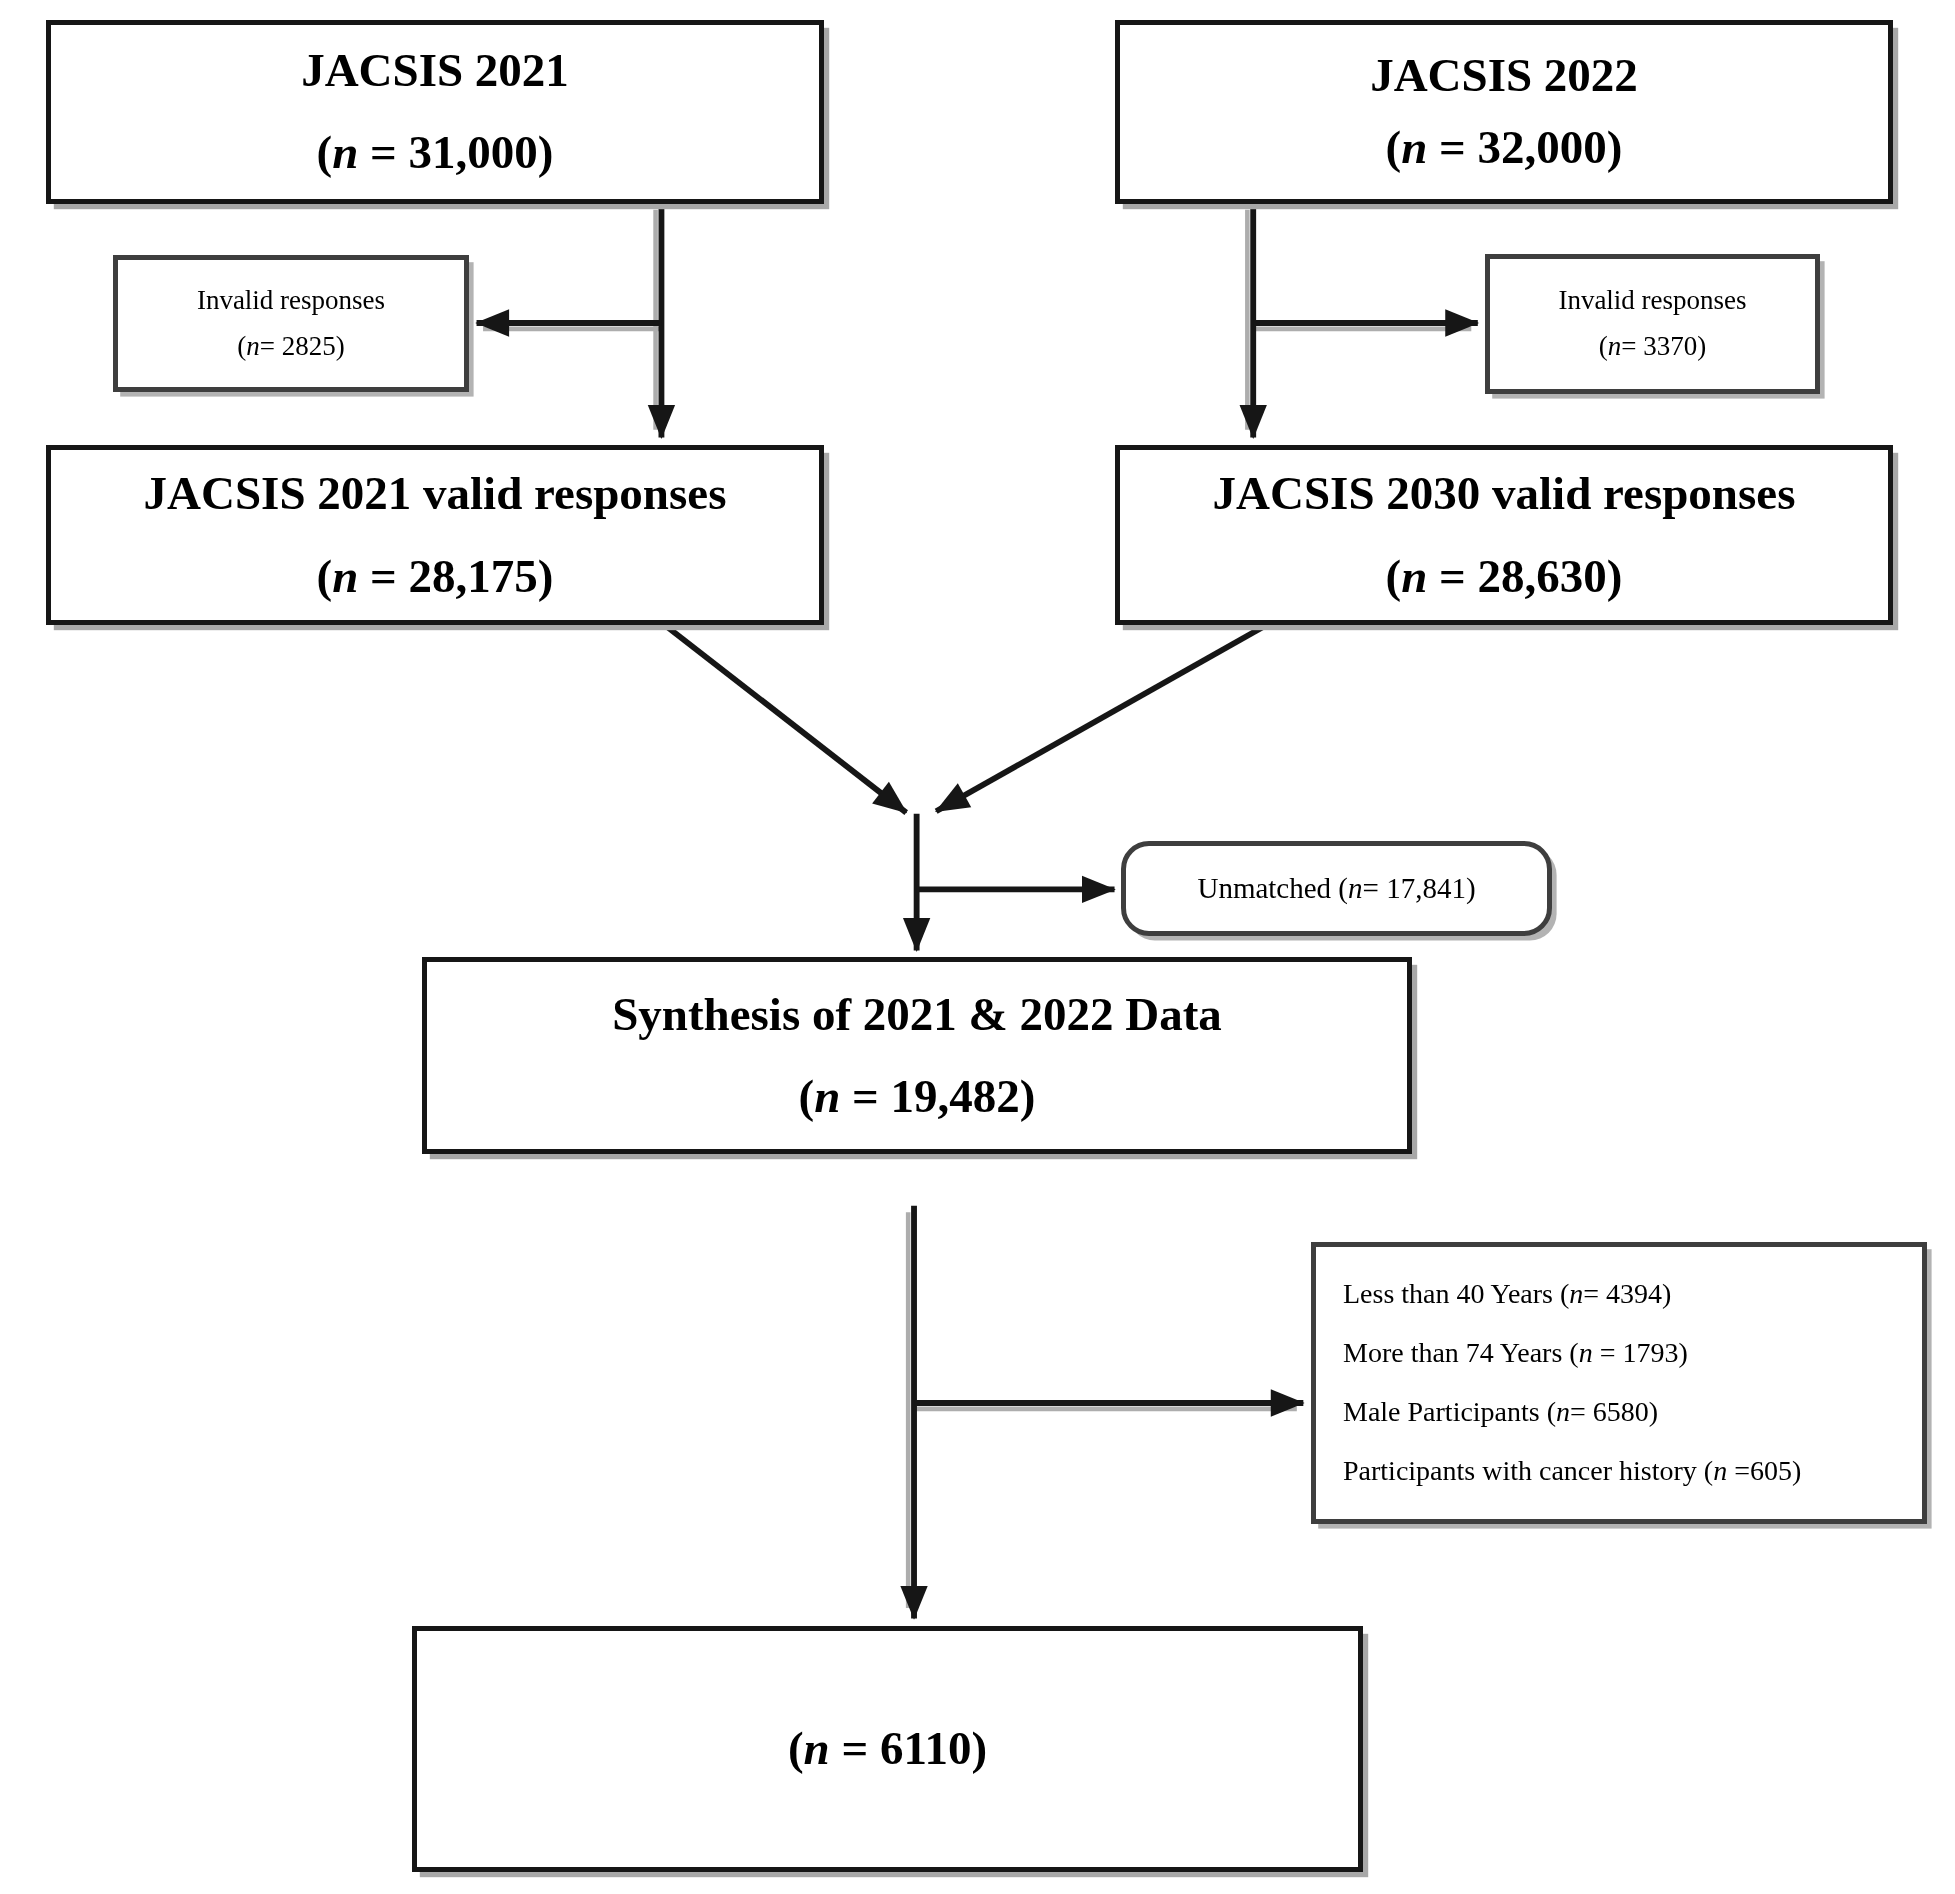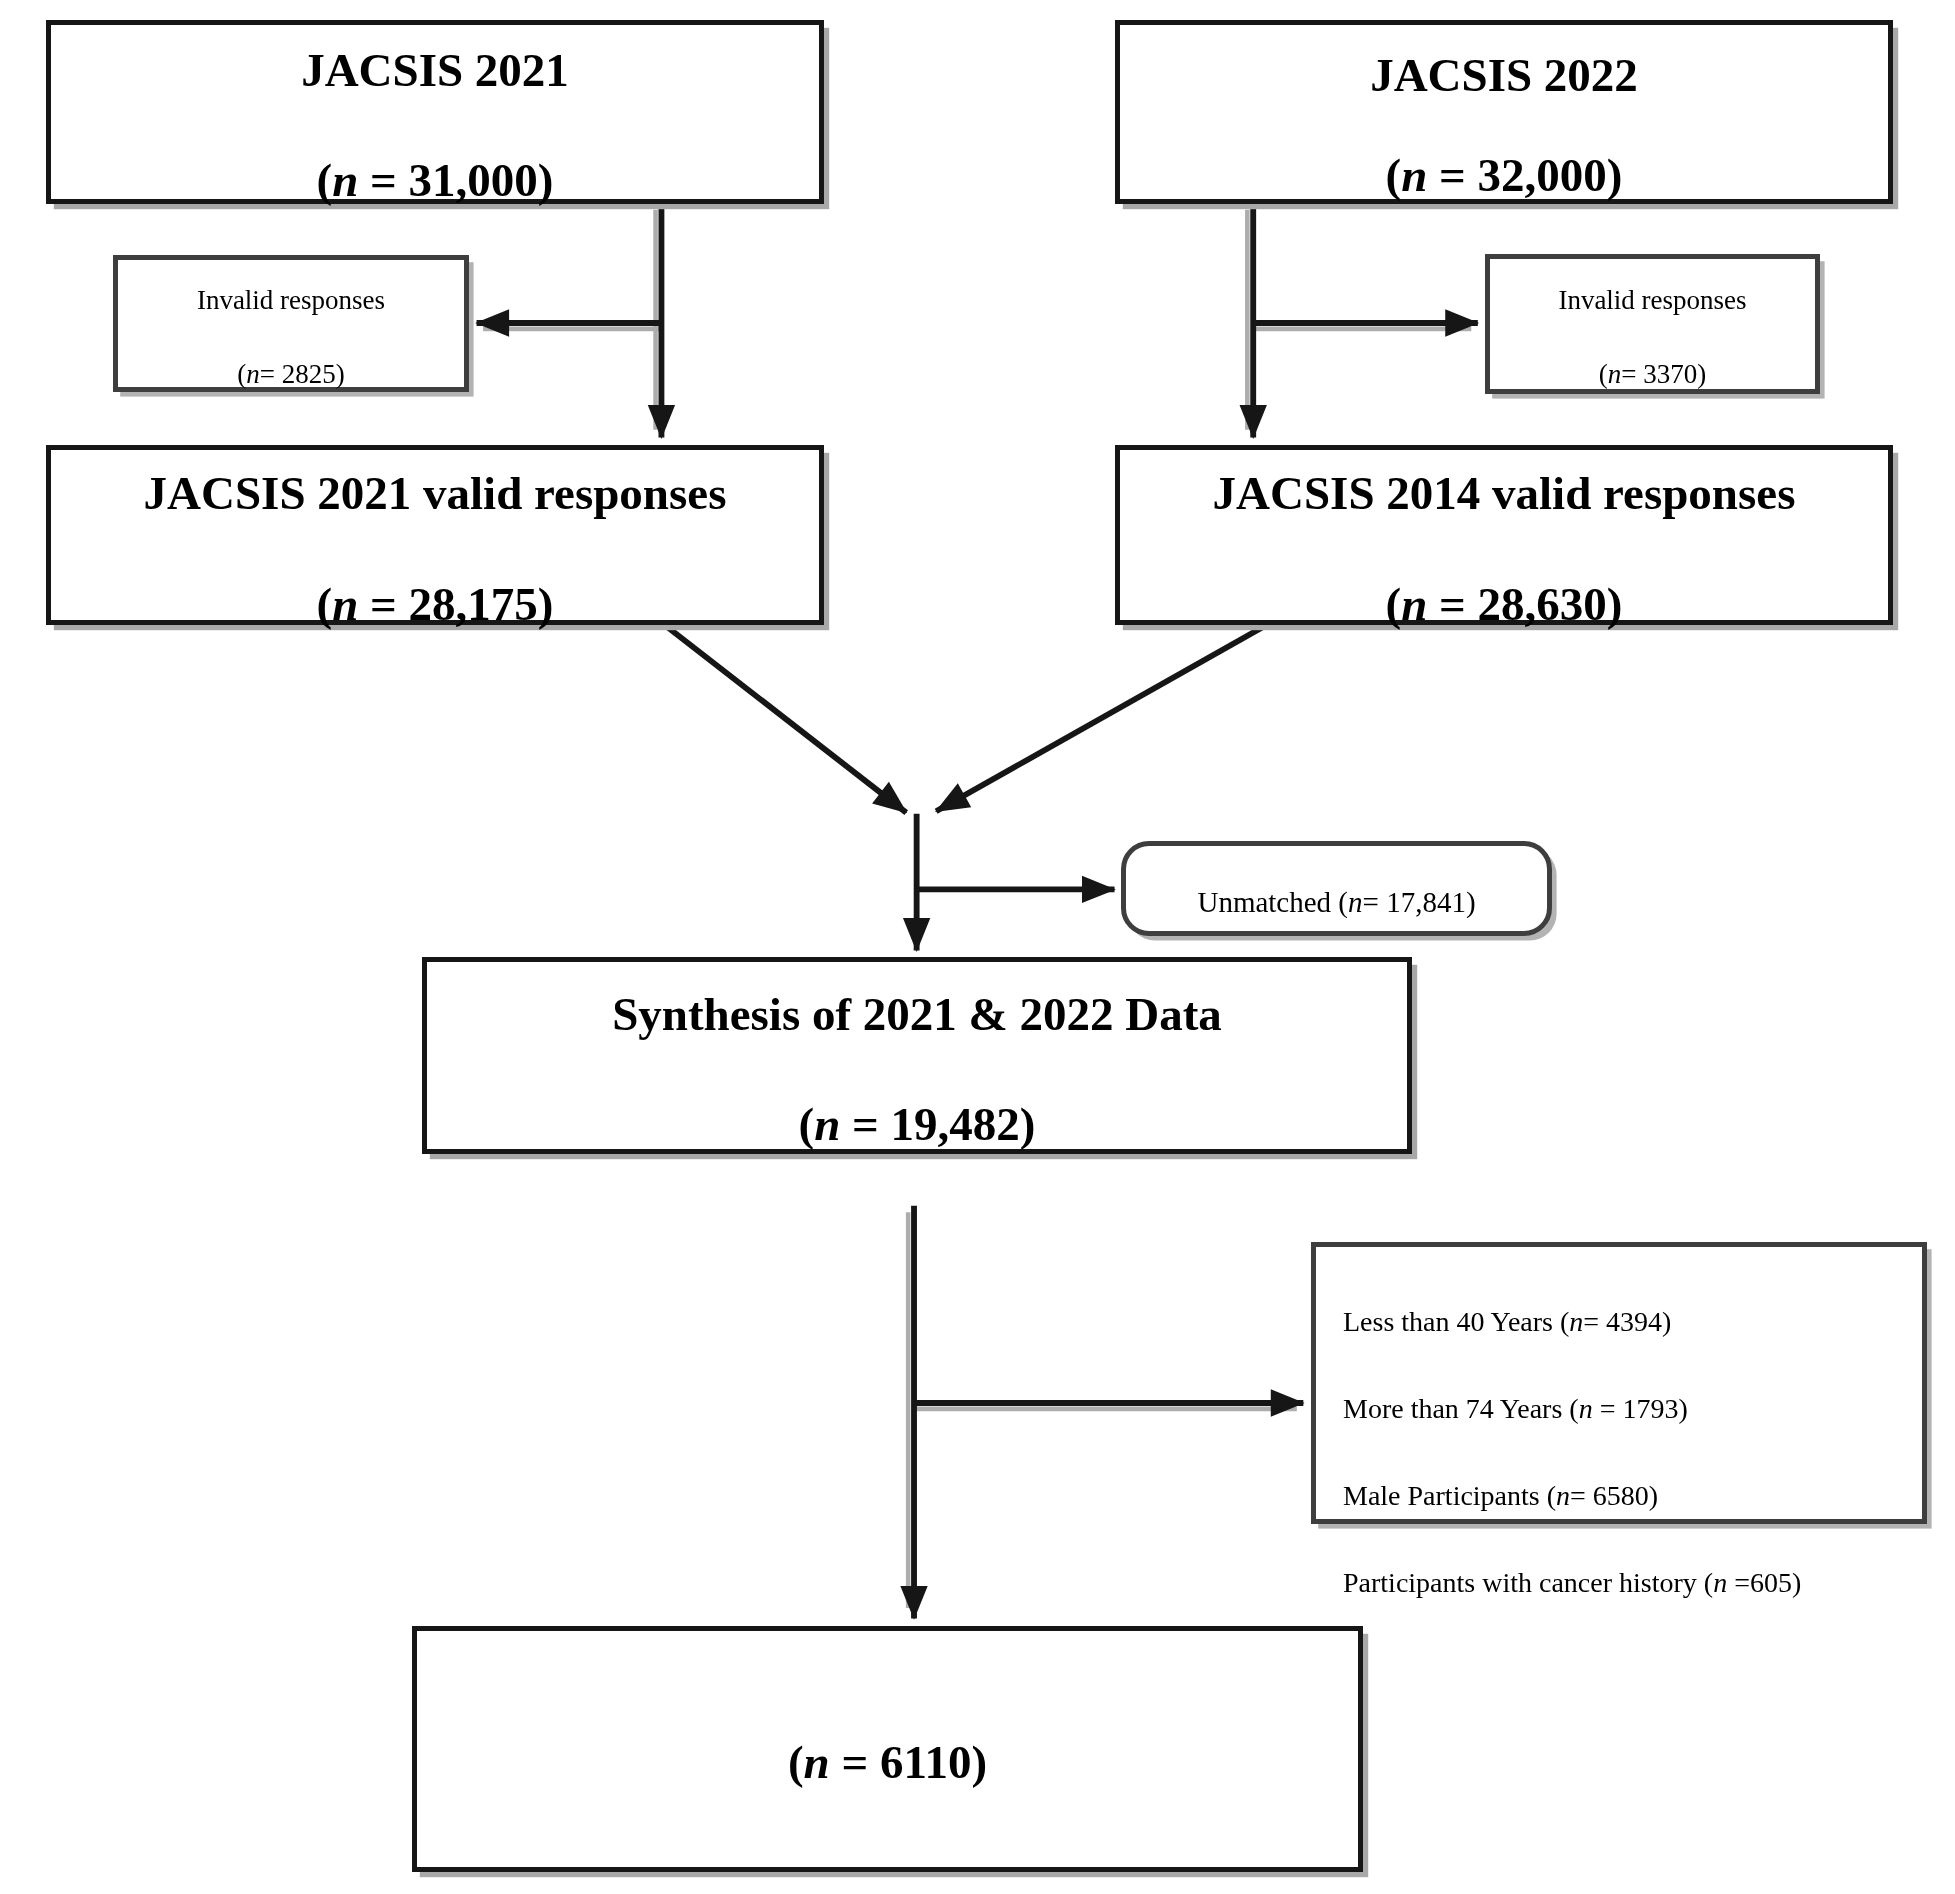--- a/index.html
+++ b/index.html
@@ -43,21 +43,21 @@
   }
   .box.unmatched-box { font-size: 29px; }
   .box.exclusion-box {
     align-items: flex-start;
     justify-content: flex-start;
     text-align: left;
     padding: 30px 23.4px 23.4px 27px;
     font-size: 28px;
     gap: 26px;
   }
-  .line-text { white-space: nowrap; margin-top: 28px; }
+  .line-text { white-space: nowrap; }
   .exclusion-box .line-text { white-space: nowrap; }
 </style>
 </head>
 <body>
 
 <div class="canvas">
 
   <svg class="connectors" width="1955" height="1894" viewBox="0 0 3003 2909">
     <defs>
       <marker id="ah" markerUnits="userSpaceOnUse" markerWidth="56" markerHeight="46" refX="52" refY="23" orient="auto">
@@ -103,21 +103,21 @@
     <div class="line-text">Invalid responses</div>
     <div class="line-text">(<i>n</i>= 3370)</div>
   </div>
 
   <div class="box main" style="left:46px; top:445px; width:778px; height:180px;">
     <div class="line-text">JACSIS 2021 valid responses</div>
     <div class="line-text">(<i>n</i> = 28,175)</div>
   </div>
 
   <div class="box main" style="left:1115px; top:445px; width:778px; height:180px;">
-    <div class="line-text">JACSIS 2014 valid responses</div>
+    <div class="line-text">JACSIS 2030 valid responses</div>
     <div class="line-text">(<i>n</i> = 28,630)</div>
   </div>
 
   <div class="box note unmatched-box" style="left:1121px; top:841px; width:431px; height:95px;border-radius:28px;">
     <div class="line-text">Unmatched (<i>n</i>= 17,841)</div>
   </div>
 
   <div class="box main" style="left:422px; top:957px; width:990px; height:197px;">
     <div class="line-text">Synthesis of 2021 &amp; 2022 Data</div>
     <div class="line-text">(<i>n</i> = 19,482)</div>

